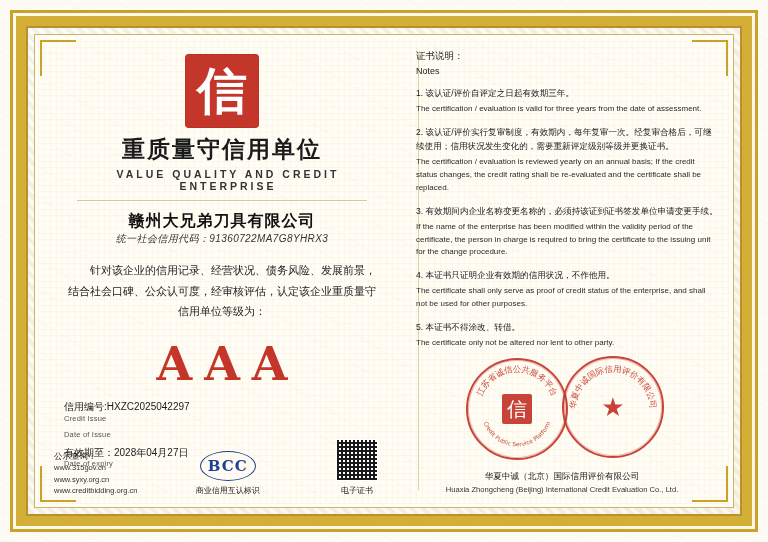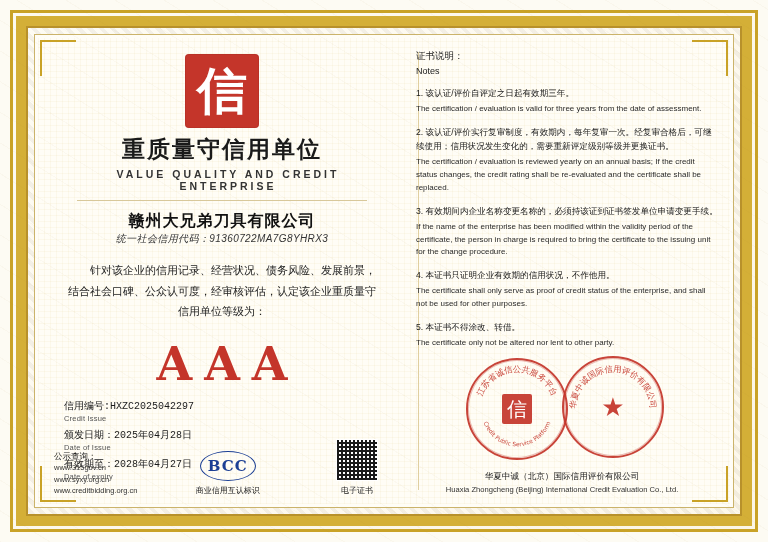--- a/index.html
+++ b/index.html
@@ -164,21 +164,20 @@
     margin: 6px 0 0 10px;
     text-align: left;
   }
   .meta-row {
     margin-bottom: 7px;
     line-height: 1.25;
   }
   .meta-cn {
     font-size: 10px;
     color: #1a1a1a;
-    font-family: Liberation Mono, monospace;
   }
   .meta-en {
     font-size: 7.5px;
     color: #555;
     letter-spacing: 0.2px;
   }
   .bottom-strip {
     position: absolute;
     left: 10px;
     right: 4px;
@@ -340,21 +339,20 @@
       <div class="body-text">针对该企业的信用记录、经营状况、债务风险、发展前景，结合社会口碑、公众认可度，经审核评估，认定该企业重质量守信用单位等级为：</div>
 
       <div class="grade">AAA</div>
 
       <div class="meta">
         <div class="meta-row">
           <div class="meta-cn">信用编号:HXZC2025042297</div>
           <div class="meta-en">Credit Issue</div>
         </div>
         <div class="meta-row">
-          <div class="meta-cn">颁发日期：2025年04月28日</div>
           <div class="meta-en">Date of Issue</div>
         </div>
         <div class="meta-row">
           <div class="meta-cn">有效期至：2028年04月27日</div>
           <div class="meta-en">Date of expiry</div>
         </div>
       </div>
 
       <div class="bottom-strip">
         <div class="urls">

